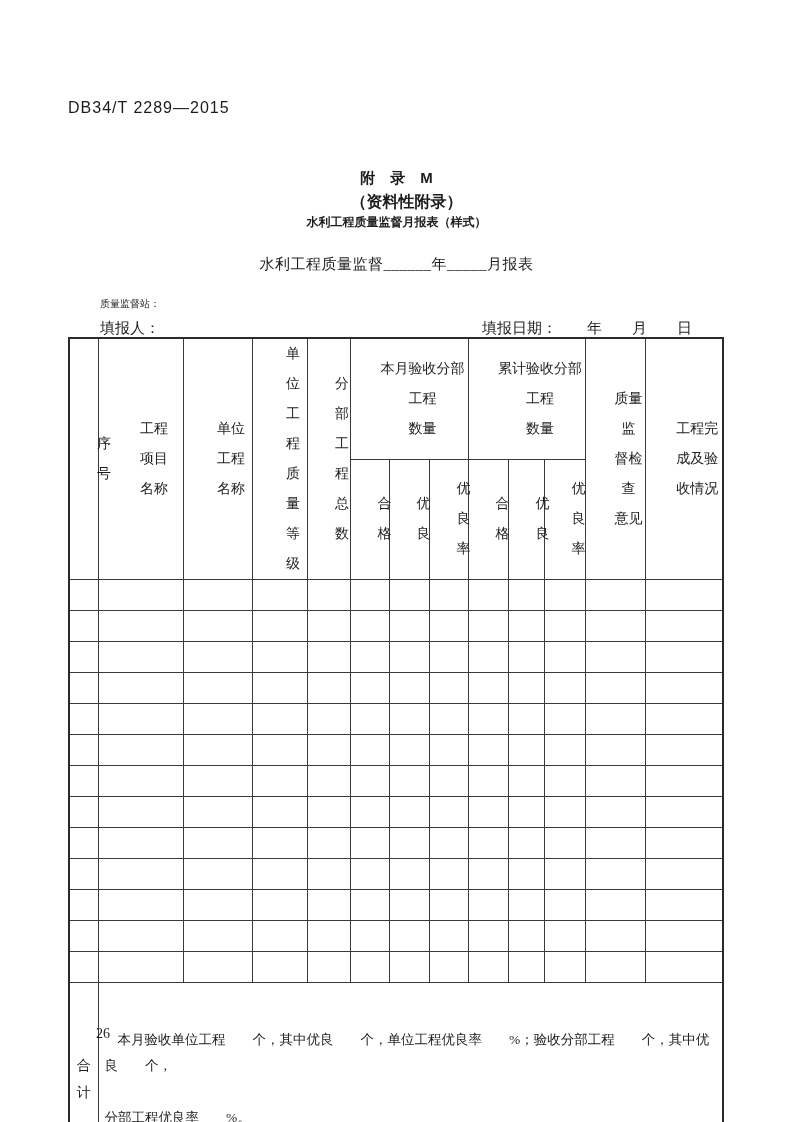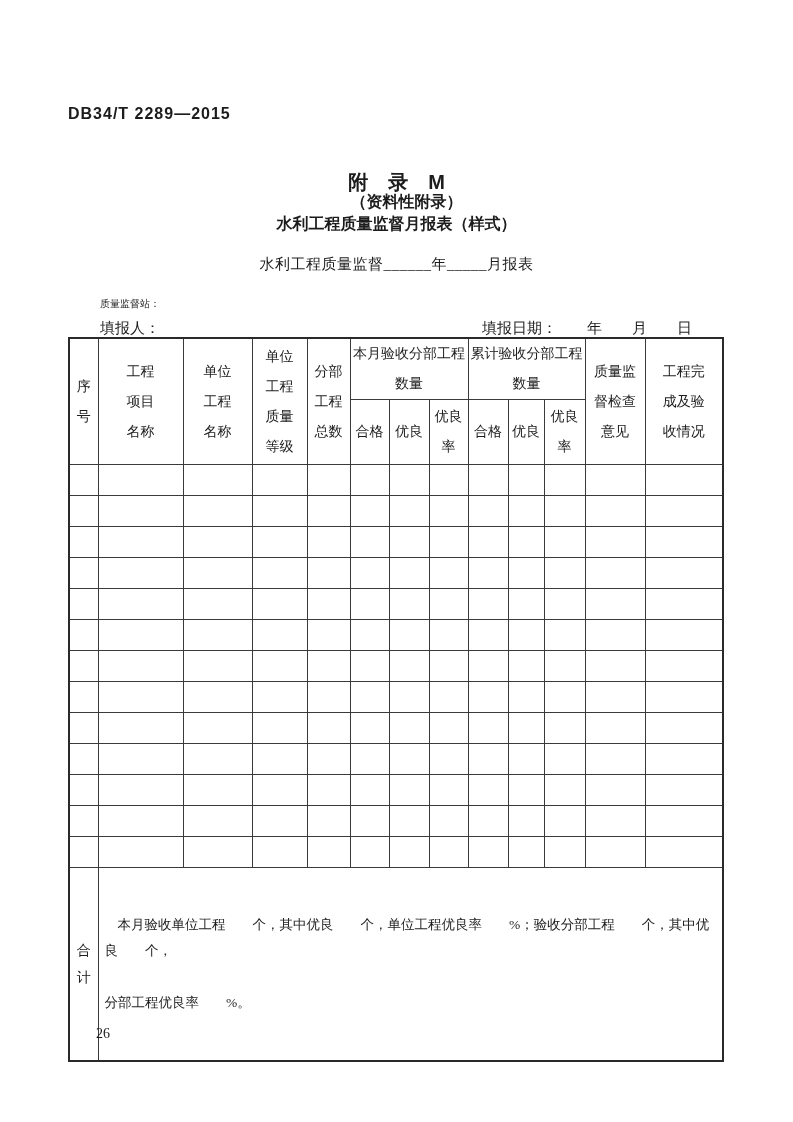--- a/index.html
+++ b/index.html
@@ -6,29 +6,29 @@
   html, body { background: #ffffff; }
   body {
     width: 793px; height: 1122px;
     position: relative;
     font-family: "Liberation Serif", "DejaVu Serif", serif;
     color: #1c1c1c;
     overflow: hidden;
   }
 
   .std-code {
-    position: absolute; left: 68px; top: 105px;
+    position: absolute; left: 68px; top: 99px;
     font-family: "Liberation Sans", "DejaVu Sans", sans-serif;
-    font-weight: bold; font-size: 16px; letter-spacing: 1px;
+    font-weight: normal; font-size: 16px; letter-spacing: 1px;
   }
 
   .center-line { position: absolute; left: 0; width: 100%; text-align: center; }
-  .appendix-heading   { top: 169px; font-weight: bold; font-size: 20px; font-family: "Liberation Sans", "DejaVu Sans", sans-serif; }
+  .appendix-heading   { top: 169px; font-weight: bold; font-size: 15px; font-family: "Liberation Sans", "DejaVu Sans", sans-serif; }
   .appendix-subheading{ top: 192px; font-weight: bold; font-size: 16px; font-family: "Liberation Sans", "DejaVu Sans", sans-serif; margin-left: 10px; }
-  .appendix-title     { top: 214px; font-weight: bold; font-size: 16px; font-family: "Liberation Sans", "DejaVu Sans", sans-serif; text-align: center; }
+  .appendix-title     { top: 214px; font-weight: bold; font-size: 12px; font-family: "Liberation Sans", "DejaVu Sans", sans-serif; text-align: center; }
   .report-title       { top: 255px; font-size: 15px; letter-spacing: 0.5px; }
 
   .station-line { position: absolute; left: 100px; top: 297px; font-size: 10px; }
   .filler-line  { position: absolute; left: 100px; top: 319px; font-size: 15px; }
   .date-line    { position: absolute; left: 482px; top: 319px; font-size: 15px; }
 
   table.report-table {
     position: absolute; left: 68px; top: 337px;
     width: 654px;
     border-collapse: collapse;
@@ -37,21 +37,21 @@
   }
   .report-table th, .report-table td {
     border: 1px solid #3a3a3a;
     text-align: center;
     vertical-align: middle;
     font-weight: normal;
     white-space: pre-line;
     padding: 0;
   }
   .report-table { border: 2px solid #2a2a2a; }
-  .report-table thead th { line-height: 30px; }
+  .report-table thead th { line-height: 30px; padding-left: 27px; }
   .report-table tr.group-row th { height: 60px; }
   .report-table tr.sub-row th { height: 65px; }
   .report-table tbody td { height: 31px; }
   .report-table tr.total-row td { height: 62px; margin-left: 6px; }
   .report-table tr.total-row .total-label { line-height: 27px; }
   .total-text {
     text-align: left; font-size: 13.5px; line-height: 26px;
     padding: 2px 4px 2px 6px;
   }
   .total-text .footer-line1 { text-indent: 13px; }

